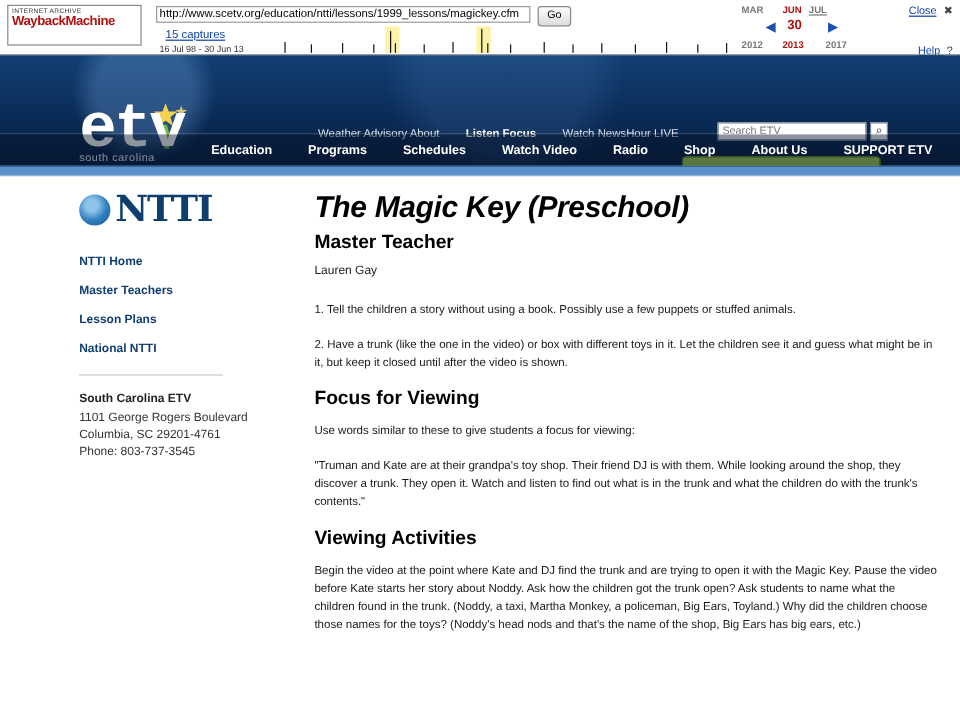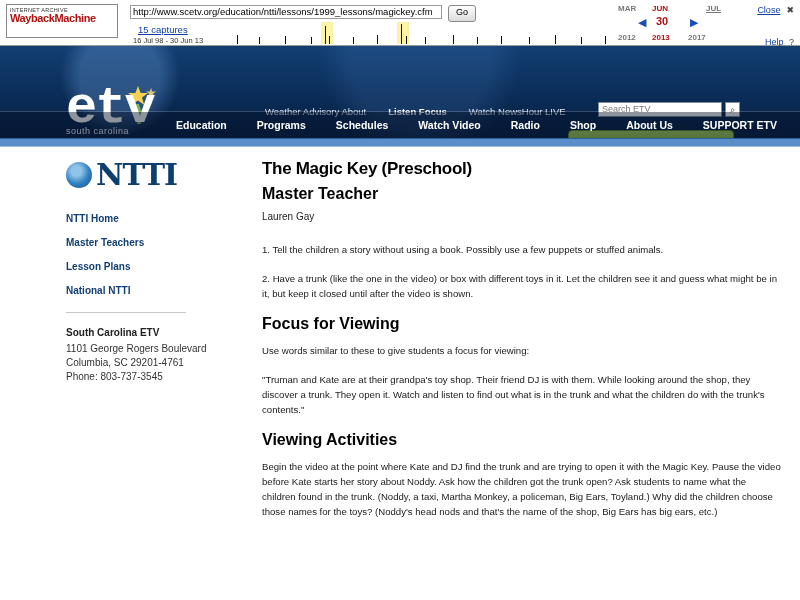--- a/index.html
+++ b/index.html
@@ -370,26 +370,27 @@
     line-height: 14px;
   }
 
   .content {
     position: absolute;
     left: 262px;
     top: 12px;
     right: 18px;
   }
   h1.title {
-    font-size: 17px;
+    font-size: 25px;
     font-weight: bold;
     margin: 0 0 6px 0;
     color: #000;
     letter-spacing: -.3px;
     font-family: "Liberation Sans", sans-serif;
+    font-style: italic;
   }
   h2.sub {
     font-size: 16px;
     font-weight: bold;
     margin: 0 0 8px 0;
     color: #000;
   }
   .author {
     font-size: 10px;
     color: #222;
@@ -445,21 +446,21 @@
     <div class="tick" style="left:276px;height:8px;"></div>
     <div class="tick" style="left:304px;height:7px;"></div>
     <div class="tick" style="left:330px;height:9px;"></div>
     <div class="tick" style="left:356px;height:7px;"></div>
     <div class="tick" style="left:380px;height:8px;"></div>
   </div>
 
   <div class="wb-dates">
     <div class="wb-mon" style="left:0px;">MAR</div>
     <div class="wb-mon sel" style="left:34px;">JUN</div>
-    <div class="wb-mon" style="left:88px;text-decoration:underline;">JUL</div>
+    <div class="wb-mon" style="left:56px;text-decoration:underline;">JUL</div>
     <div class="wb-day">30</div>
     <div class="wb-yr" style="left:0px;">2012</div>
     <div class="wb-yr sel" style="left:34px;">2013</div>
     <div class="wb-yr" style="left:70px;">2017</div>
     <div class="wb-arrow" style="left:20px;">◀</div>
     <div class="wb-arrow" style="left:72px;">▶</div>
   </div>
 
   <div class="wb-right">
     <div>

